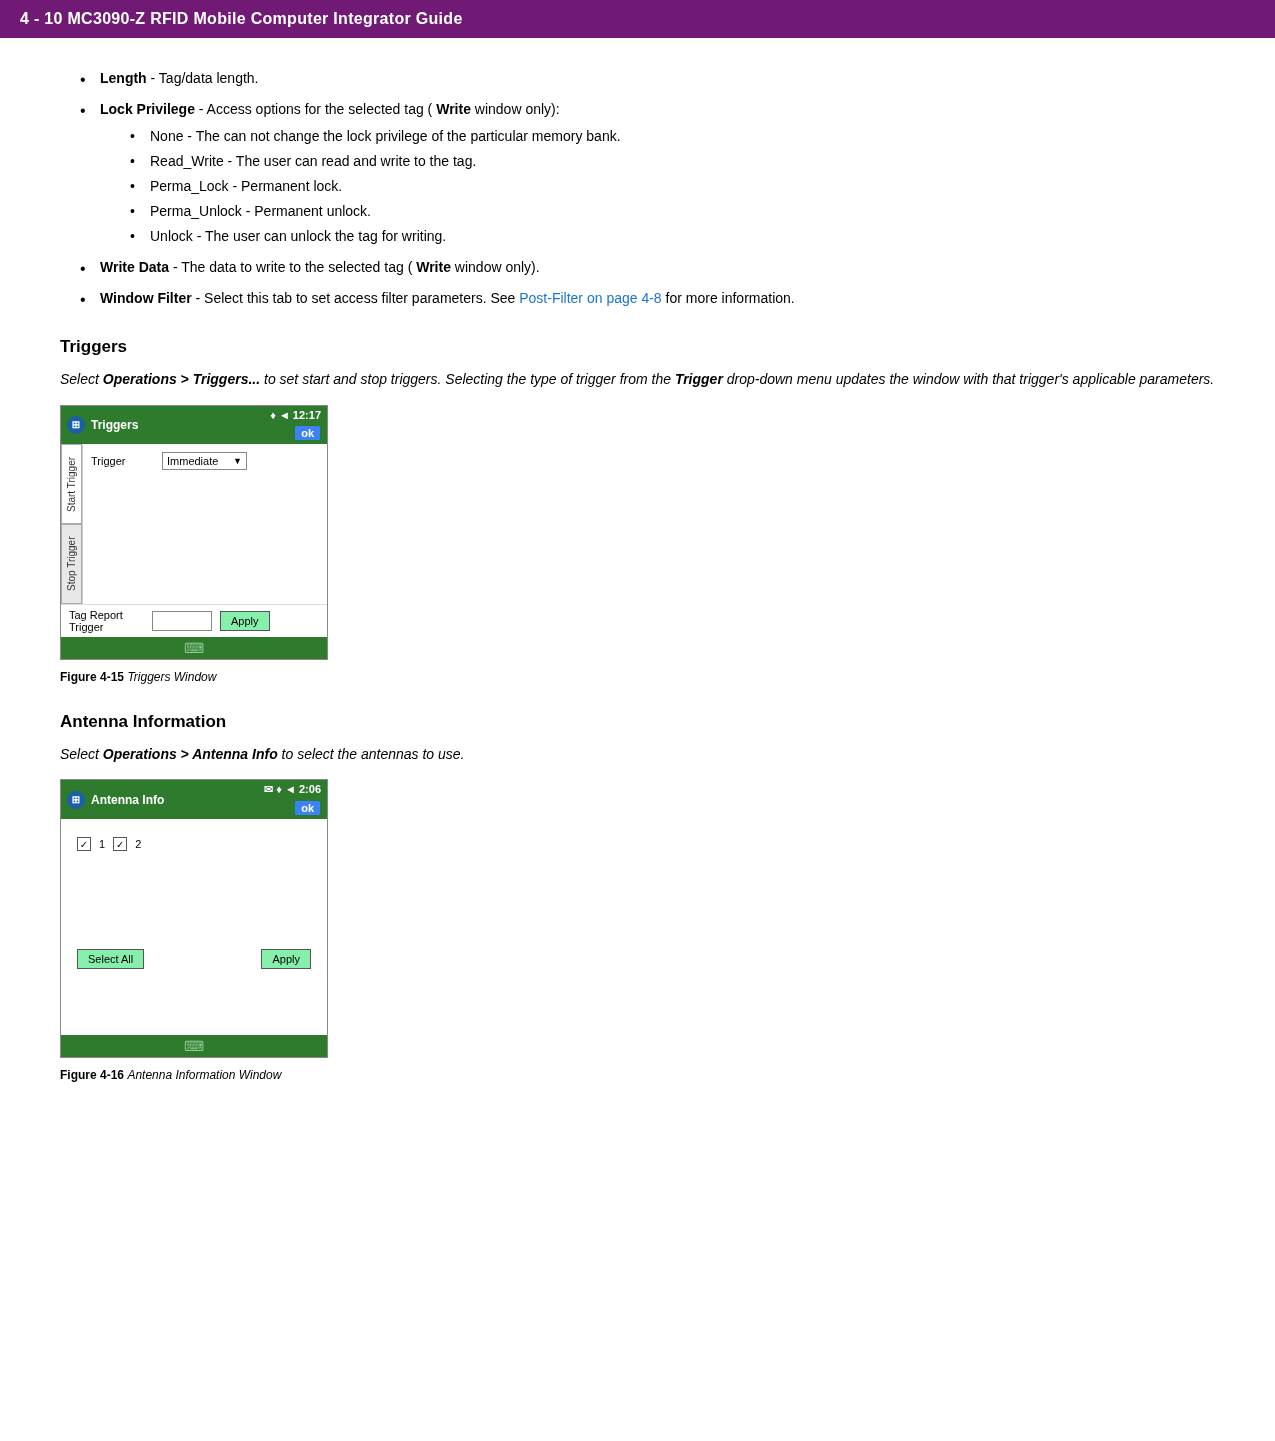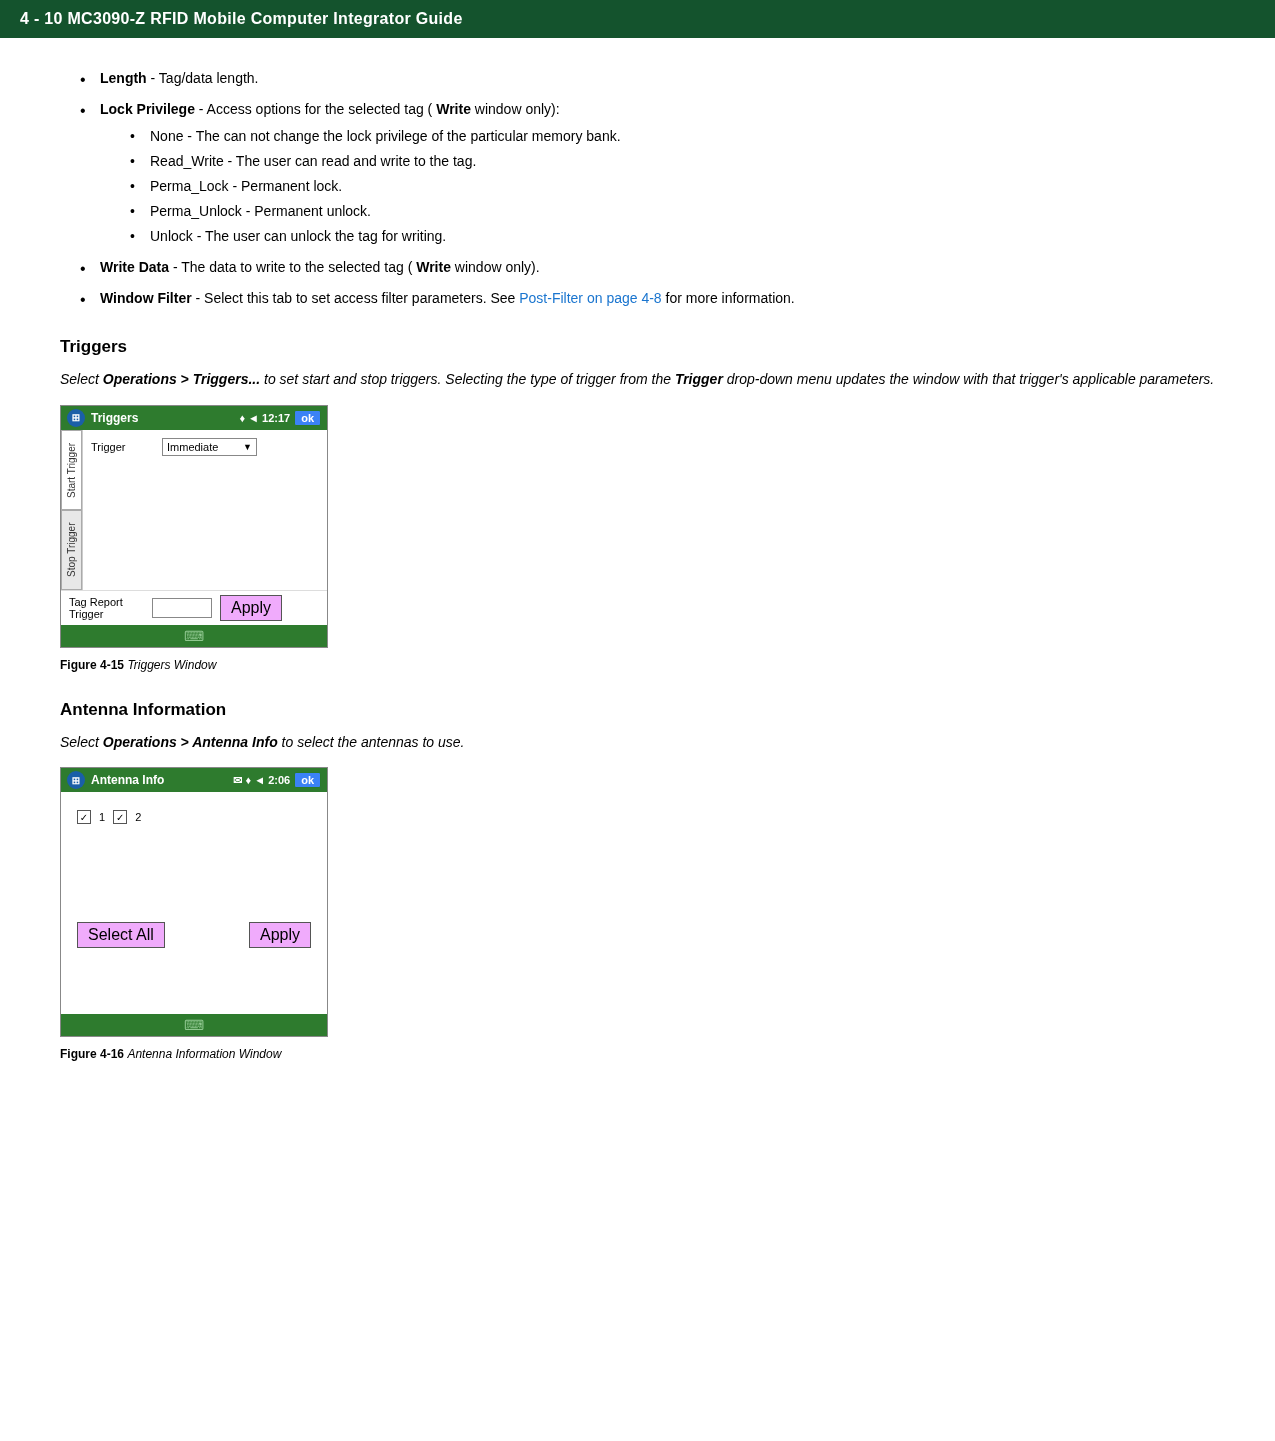--- a/index.html
+++ b/index.html
@@ -5,21 +5,21 @@
     * { margin: 0; padding: 0; box-sizing: border-box; }
     body {
       font-family: Arial, sans-serif;
       font-size: 14px;
       background: #fff;
       color: #000;
       width: 1275px;
     }
 
     .header-bar {
-      background: #14532d;
+      background: #701a75;
       color: #fff;
       padding: 10px 20px;
       font-size: 16px;
       font-weight: bold;
       letter-spacing: 0.3px;
     }
 
     .content {
       padding: 30px 44px 40px 60px;
     }
@@ -116,23 +116,24 @@
       height: 18px;
       display: flex;
       align-items: center;
       justify-content: center;
       font-size: 10px;
       font-weight: bold;
     }
 
     .wm-titlebar-icons {
       display: flex;
-      align-items: center;
+      align-items: flex-end;
       gap: 4px;
       font-size: 11px;
+      flex-direction: column;
     }
 
     .wm-ok-btn {
       background: #3b82f6;
       color: #fff;
       border: 1px solid #2a7a2a;
       padding: 1px 6px;
       font-size: 11px;
       font-weight: bold;
       border-radius: 2px;
@@ -167,41 +168,41 @@
     }
 
     .wm-select {
       border: 1px solid #888;
       background: #fff;
       padding: 2px 4px;
       font-size: 11px;
       display: flex;
       align-items: center;
       justify-content: space-between;
-      width: 95px;
+      width: 85px;
     }
 
     .wm-select-arrow {
       font-size: 9px;
     }
 
     .wm-input {
       border: 1px solid #888;
       background: #fff;
       padding: 2px 4px;
       font-size: 11px;
       width: 70px;
       height: 20px;
     }
 
     .wm-button {
       border: 1px solid #555;
-      background: #f0abfc;
+      background: #86efac;
       padding: 3px 10px;
-      font-size: 16px;
+      font-size: 11px;
       cursor: pointer;
       color: #000;
     }
 
     .wm-bottom-bar {
       background: #2e7b2e;
       height: 22px;
       display: flex;
       align-items: center;
       justify-content: center;

